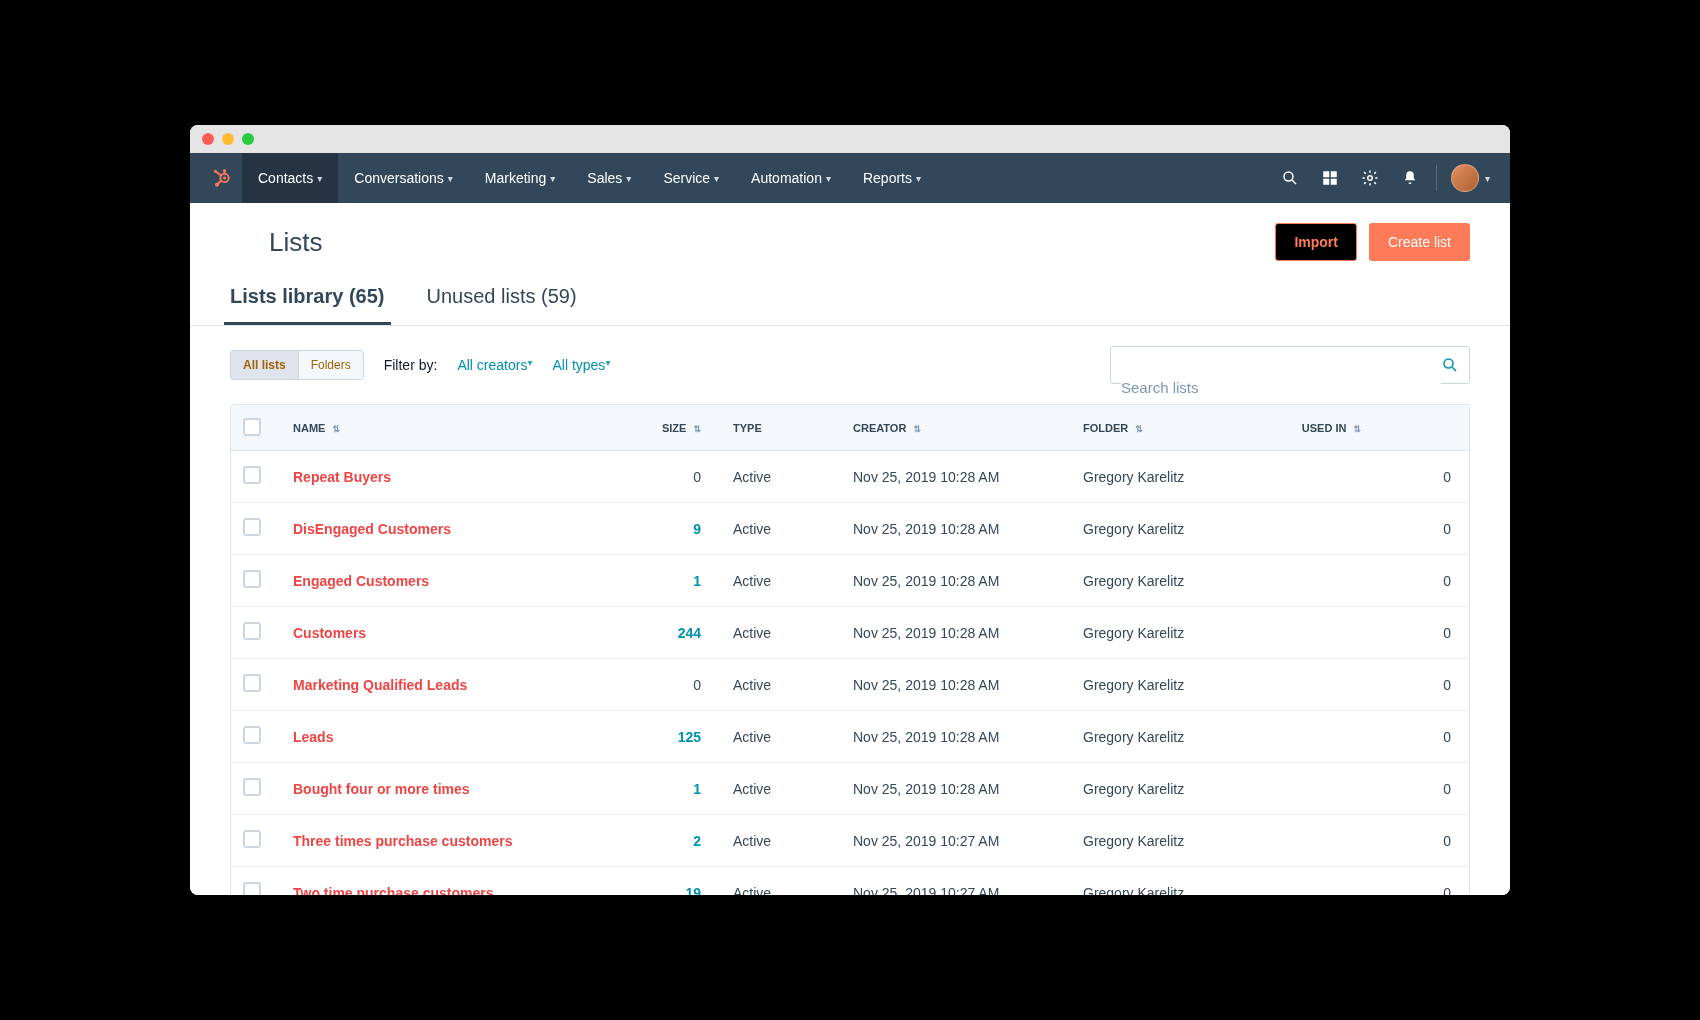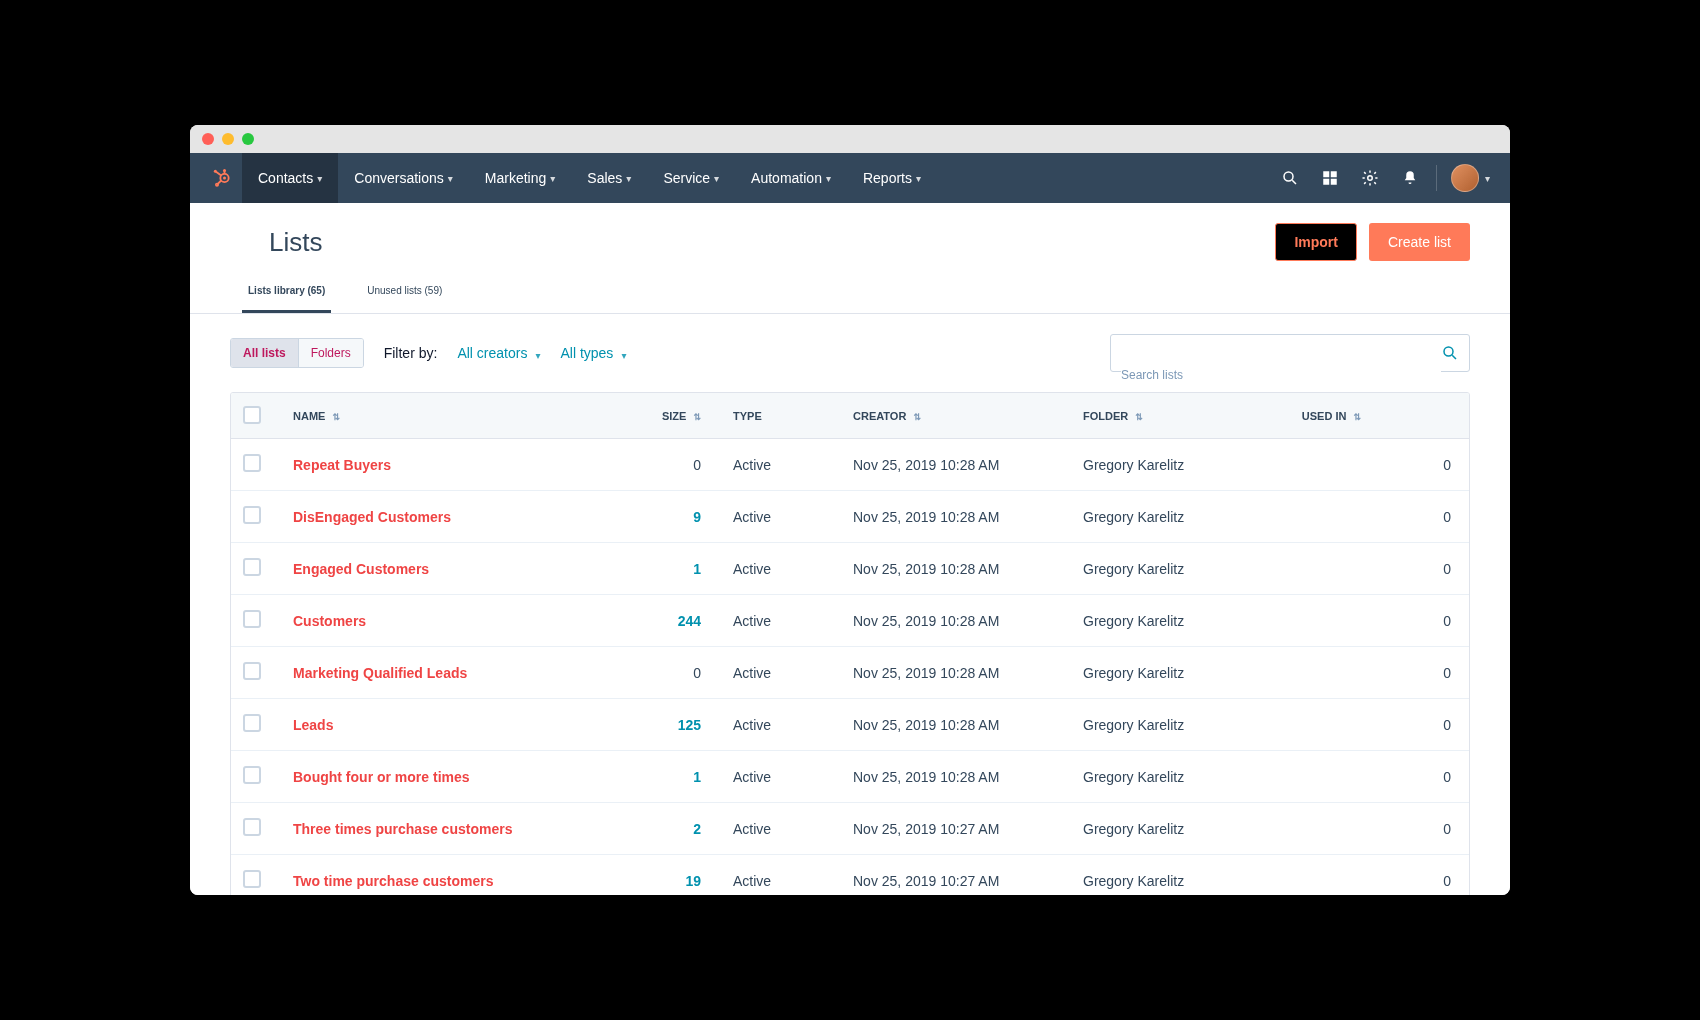--- a/index.html
+++ b/index.html
@@ -100,24 +100,24 @@
     font-size:14px;
     display:inline-flex;
     align-items:center;
     cursor:pointer;
     border:1px solid transparent;
   }
   .btn.outline { border-color:#ff7a59;color:#ff7a59;background:#000000;margin-right:12px;font-weight:bold;}
   .btn.primary { background:#ff7a59;color:#fff;}
   .tabs {
     display:flex;
-    padding:0 52px;
+    padding:0 34px;
     border-bottom:1px solid #dfe3eb;
     gap: 30px;
-    font-size:10px;
+    font-size:20px;
   }
   .tab {
     padding: 14px 6px;
     color:#33475b;
     cursor:pointer;
     border-bottom: 3px solid transparent;
   }
   .tab.active {
     font-weight:600;
     border-bottom-color:#33475b;
@@ -132,41 +132,41 @@
   .seg {
     display:flex;
     border:1px solid #cbd6e2;
     border-radius:3px;
     overflow:hidden;
     font-size:12px;
   }
   .seg > div {
     padding: 7px 12px;
     background:#f5f8fa;
-    color:#be185d;
+    color:#a16207;
     cursor:pointer;
   }
   .seg > div.active {
     background:#dfe3eb;
     font-weight:600;
   }
   .seg > div + div { border-left:1px solid #cbd6e2; }
   .filter-label { font-size:14px;color:#0f172a;}
-  .filter-link { font-size:14px;color:#0091ae;cursor:pointer;display:inline-flex;align-items:flex-end;gap:8px;}
+  .filter-link { font-size:14px;color:#0091ae;cursor:pointer;display:inline-flex;align-items:flex-start;gap:0;}
   .searchbox {
     margin-left:auto;
     width:360px;
     height:38px;
     border:1px solid #cbd6e2;
     border-radius:3px;
     display:flex;align-items:center;
     padding:0 10px;
   }
   .searchbox input {
-    flex:1;border:none;outline:none;font-size:12px;color:#0f766e;margin-top:44px;
+    flex:1;border:none;outline:none;font-size:15px;color:#0f766e;margin-top:44px;
   }
   .searchbox input::placeholder{color:#7c98b6;}
   .search-icon{color:#0091ae;}
 
   .table {
     margin: 0 40px 40px 40px;
     border:1px solid #dfe3eb;
     border-radius:3px;
     overflow:hidden;
   }

